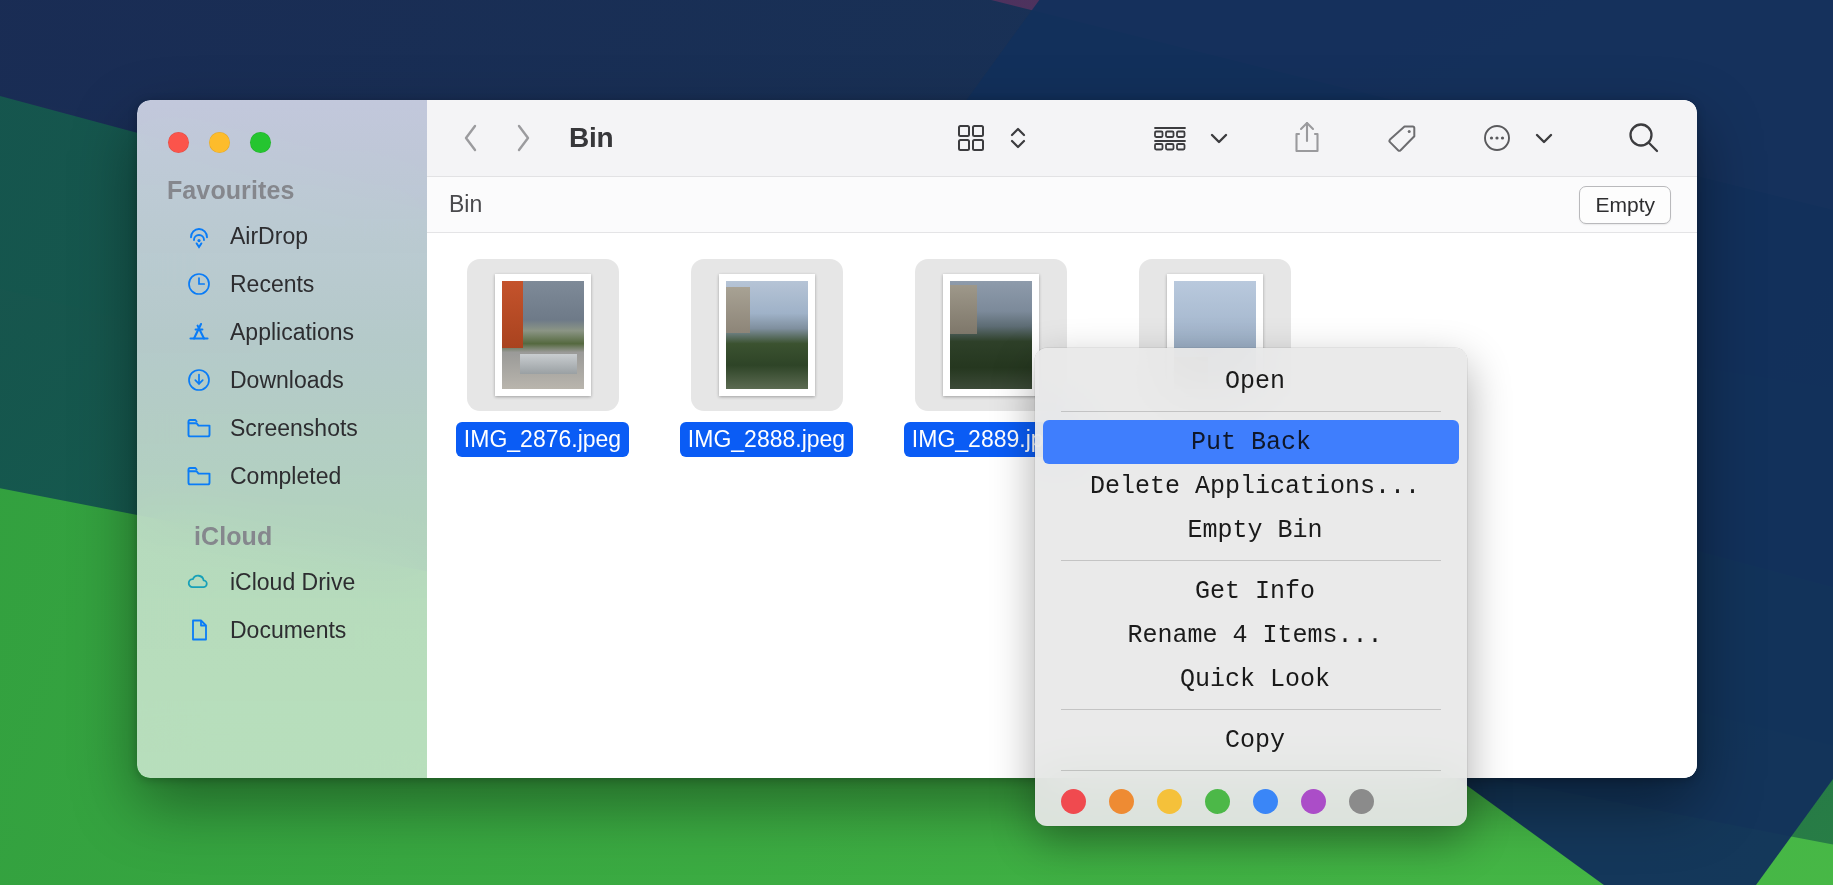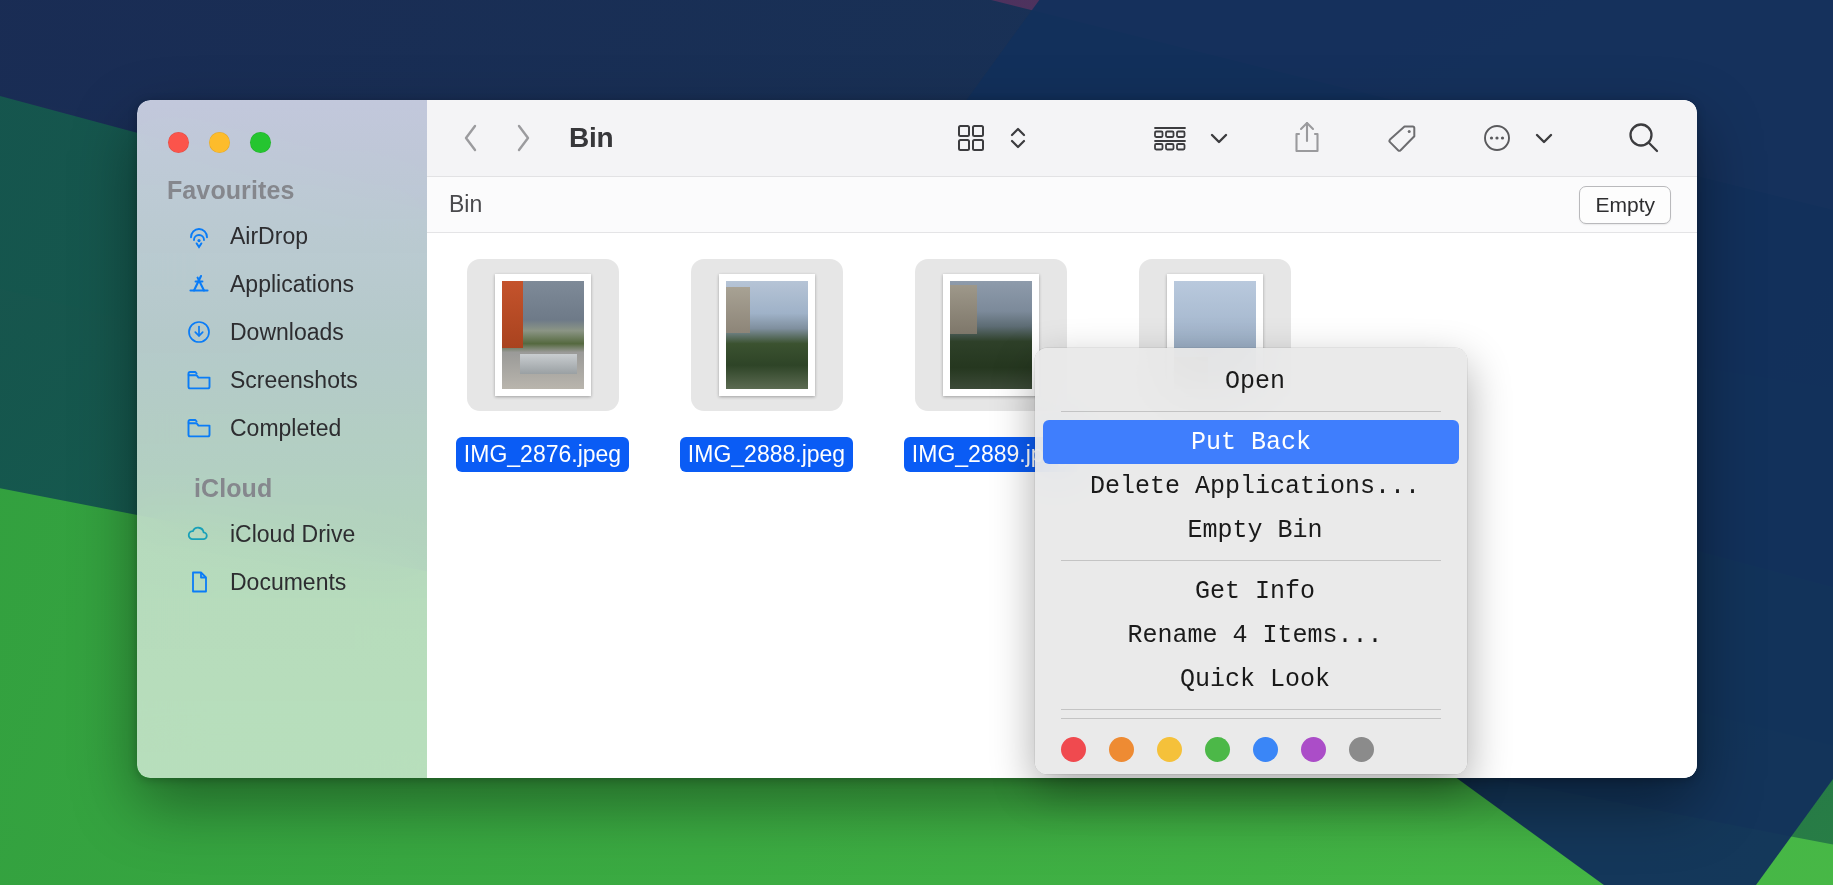--- a/index.html
+++ b/index.html
@@ -153,37 +153,37 @@
     content:""; position:absolute; left:0; top:4%; width:33%; height:45%;
     background:linear-gradient(180deg,#9e988a,#7e776a);
   }
   .ph4 { background:linear-gradient(180deg,#b9c9dd 0%,#a8bad0 40%,#9aadc4 62%,#8fa2b8 100%); }
   .ph4::before {
     content:""; position:absolute; left:-4%; bottom:0; width:46%; height:30%;
     background:linear-gradient(160deg,#8d8679,#6d6659);
   }
 
   .fname {
-    margin-top:26px; font-size:23px; color:#fff; background:#0a5cf5;
+    margin-top:11px; font-size:23px; color:#fff; background:#0a5cf5;
     border-radius:6px; padding:3px 8px; white-space:nowrap; line-height:1.25;
   }
   .file.clipped .fname { border-radius:6px 0 0 6px; }
 
   
   #ctxmenu {
     position:absolute; left:1035px; top:348px; width:432px;
     background:rgba(232,232,232,.93); backdrop-filter:blur(28px);
     border-radius:12px; box-shadow:0 16px 44px rgba(0,0,0,.33), 0 0 0 .5px rgba(0,0,0,.12);
     padding:11px 0 12px 0; z-index:50; overflow:hidden;
   }
   .mi {
     display:flex; align-items:center; justify-content:center;
     height:44px; padding:0 18px 0 26px; font-size:25px; color:#1a1a1a;font-family:Liberation Mono, monospace;
   }
-  .mi.selected { background:#3f7efd; color:#ffffff; margin:0 8px; border-radius:6px; padding-left:18px; }
+  .mi.selected { background:#3f7efd; color:#0f172a; margin:0 8px; border-radius:6px; padding-left:18px; }
   .mi .submark { font-size:21px; font-weight:bold; color:#3a3a3a; }
   .msep { height:1px; background:rgba(0,0,0,.16); margin:8px 26px; }
   #tagrow { display:flex; gap:23px; padding:10px 26px 0 26px; }
   .tag { width:25px; height:25px; border-radius:50%; }
 </style>
 </head>
 <body>
 
 <div id="desktop">
   <div class="band band-purple"></div>
@@ -208,20 +208,29 @@
           <svg width="28" height="28" viewBox="0 0 28 28" fill="none" stroke="#0a7cf7" stroke-width="1.9" stroke-linecap="round">
             <path d="M9 18c0-2.8 2.2-5 5-5s5 2.2 5 5"></path>
             <path d="M6 15.2C6 10.6 9.6 7 14 7s8 3.6 8 8.2"></path>
             <path d="M11.6 21.4L14 25l2.4-3.6"></path>
             <circle cx="14" cy="18.6" r="1.6" fill="#0a7cf7" stroke="none"></circle>
           </svg>
         </span>
         <span>AirDrop</span>
       </div>
 
+      <div class="sb-item">
+        <span class="sb-icon">
+          <svg width="28" height="28" viewBox="0 0 28 28" fill="none" stroke="#0a7cf7" stroke-width="1.7">
+            <circle cx="14" cy="14" r="10"></circle>
+            <path d="M14 8v6h5.2" stroke-linecap="round"></path>
+          </svg>
+        </span>
+        <span>Recents</span>
+      </div>
 
       <div class="sb-item">
         <span class="sb-icon">
           <svg width="28" height="28" viewBox="0 0 28 28" fill="none" stroke="#0a7cf7" stroke-width="2.1" stroke-linecap="round" stroke-linejoin="round">
             <path d="M5.5 20.5h17"></path>
             <path d="M9 20.5L16 6"></path>
             <path d="M19 20.5L12.6 7.6"></path>
             <path d="M10.6 11.5h6.8"></path>
           </svg>
         </span>
@@ -449,20 +458,23 @@
     <div class="mi">
       <span>Get Info</span>
     </div>
     <div class="mi">
       <span>Rename 4 Items...</span>
     </div>
     <div class="mi">
       <span>Quick Look</span>
     </div>
     <div class="msep"></div>
+    <div class="mi">
+      <span>Copy</span>
+    </div>
     <div class="msep"></div>
     <div id="tagrow">
       <div class="tag" style="background: rgb(240, 74, 79);"></div>
       <div class="tag" style="background: rgb(238, 139, 51);"></div>
       <div class="tag" style="background: rgb(245, 193, 58);"></div>
       <div class="tag" style="background: rgb(76, 184, 72);"></div>
       <div class="tag" style="background: rgb(58, 134, 247);"></div>
       <div class="tag" style="background: rgb(171, 77, 200);"></div>
       <div class="tag" style="background: rgb(139, 139, 139);"></div>
     </div>

